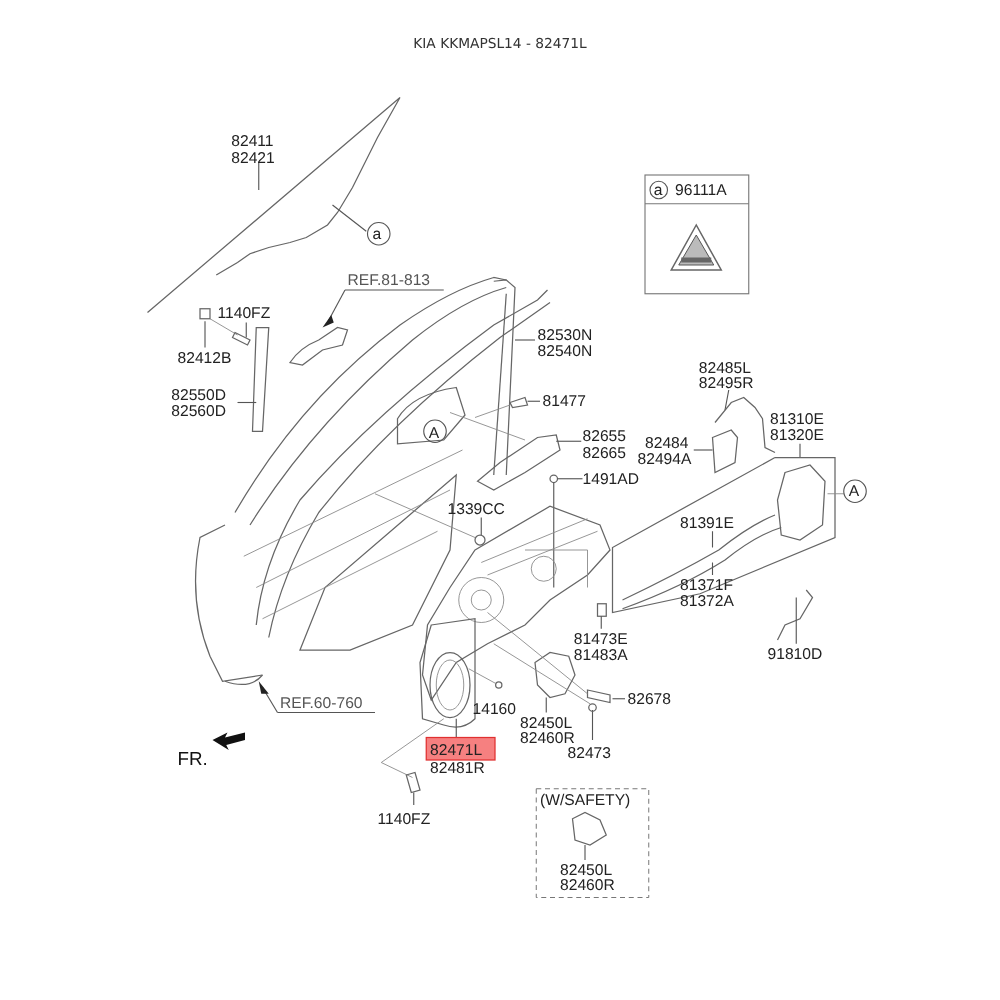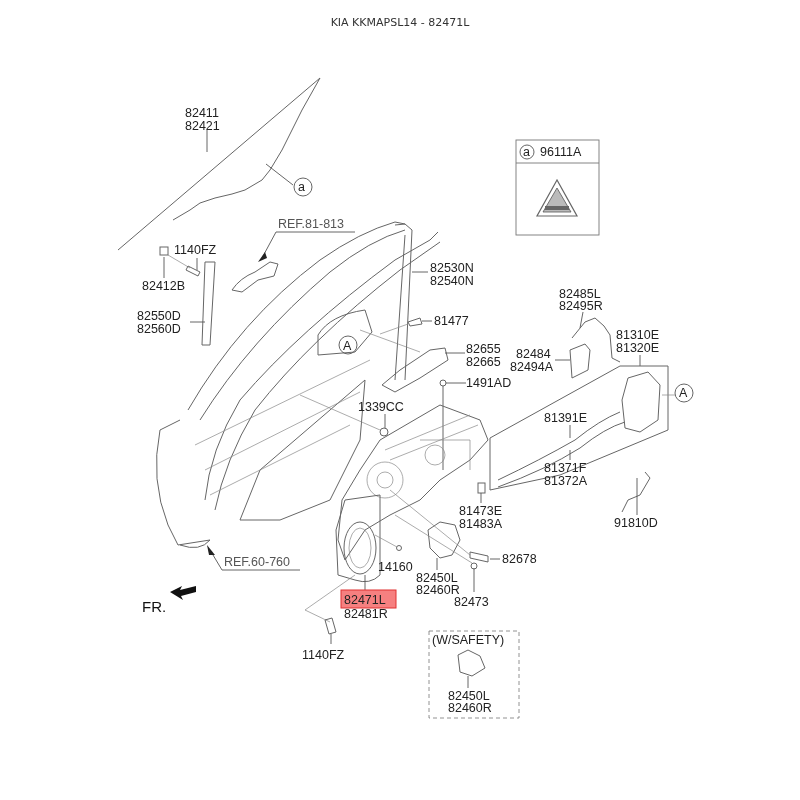--- a/index.html
+++ b/index.html
@@ -1,17 +1,17 @@
 <!DOCTYPE html>
 <html><head>
 <meta charset="utf-8">
 <style>
   html, body { margin:0; padding:0; background:#ffffff; }
   body { width:800px; height:800px; position:relative; overflow:hidden; font-family:"DejaVu Sans", sans-serif; }
-  .title { position:absolute; top:16px; left:0; width:800px; text-align:center; font-size:11px; color:#333; }
+  .title { position:absolute; top:28px; left:0; width:800px; text-align:center; font-size:11px; color:#333; }
   svg#diagram { position:absolute; left:0; top:0; width:800px; height:800px; }
   .lbl { font-family:"Liberation Sans", sans-serif; font-size:12.5px; fill:#222; }
   .ref { font-family:"Liberation Sans", sans-serif; font-size:12.5px; fill:#555; }
   .ln { stroke:#555; stroke-width:0.9; fill:none; }
   .part { stroke:#666; stroke-width:1; fill:none; }
   .thin { stroke:#888; stroke-width:0.7; fill:none; }
   .dash { stroke:#777; stroke-width:0.8; fill:none; stroke-dasharray:4 3; }
   .hl { fill:#f46a6a; fill-opacity:0.85; stroke:#e03030; stroke-width:1; }
 </style>
 </head>

